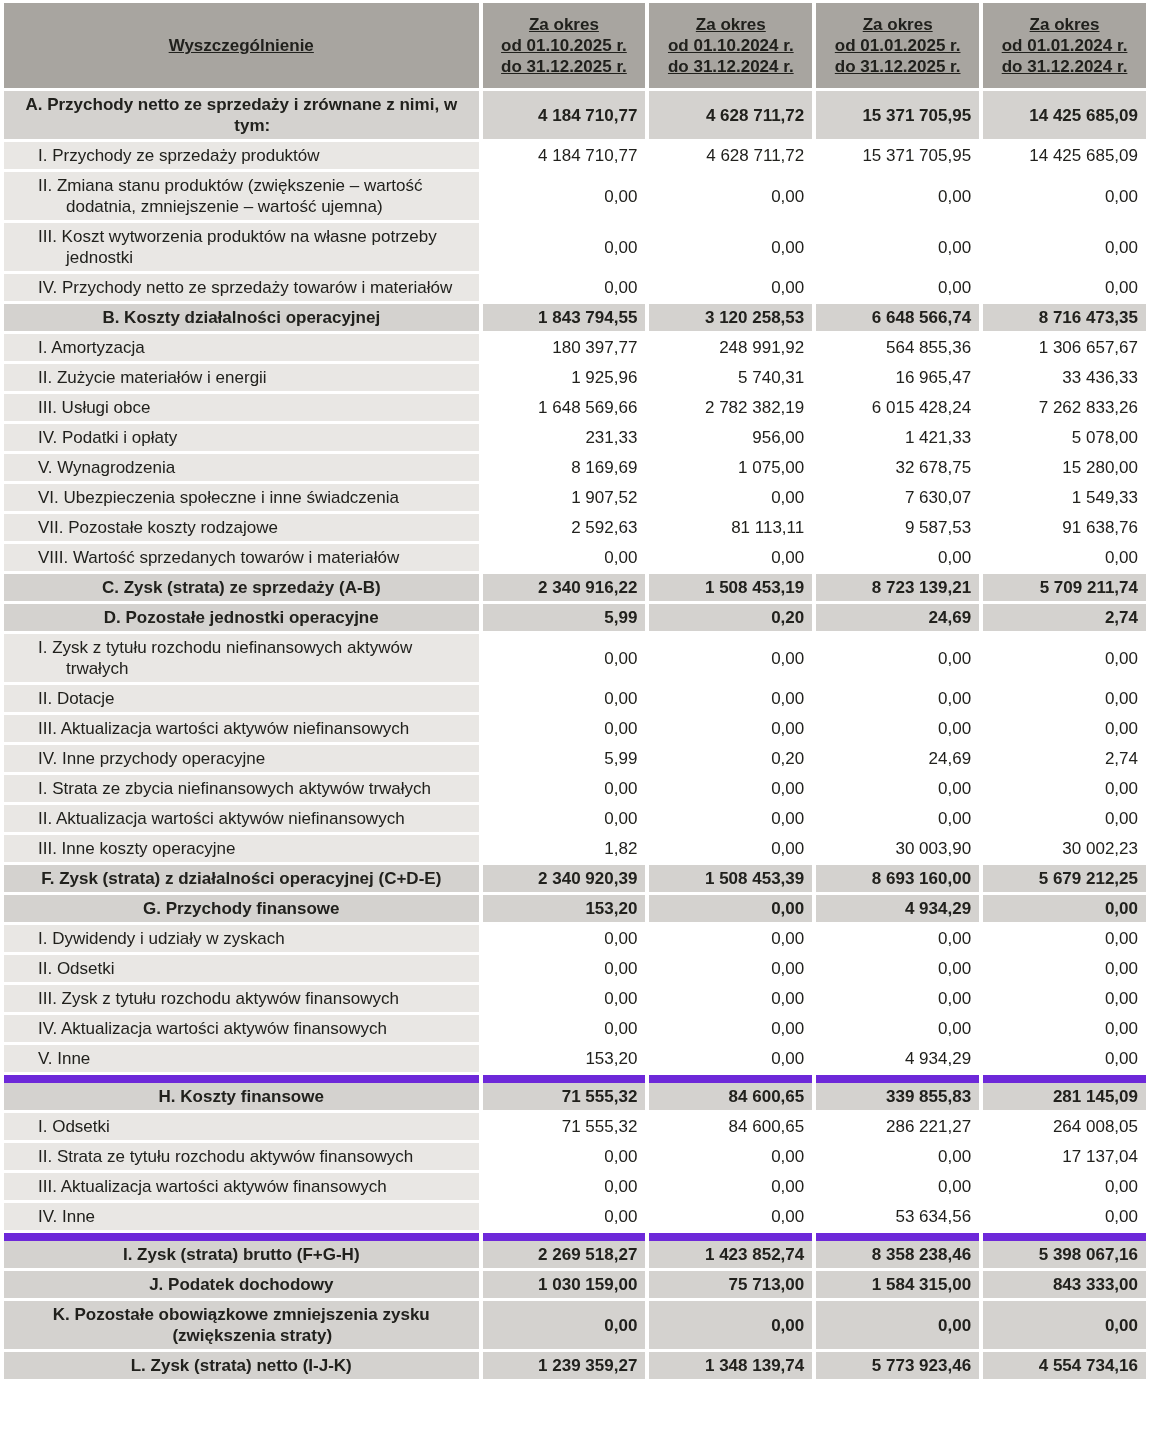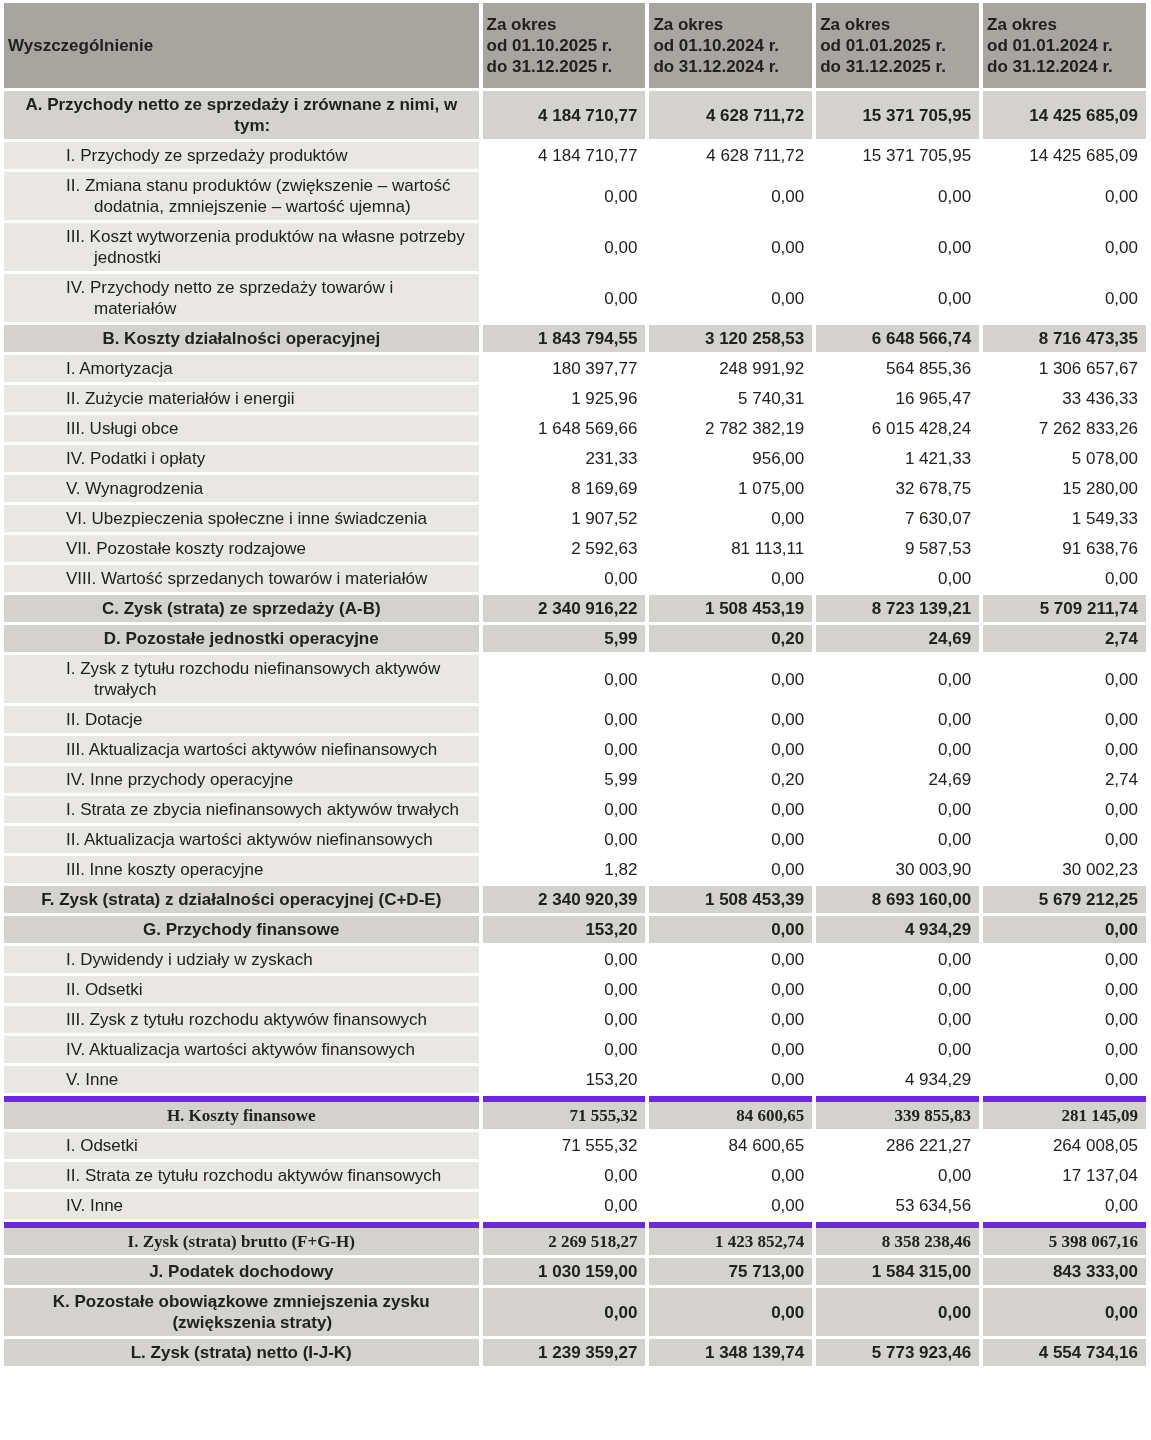--- a/index.html
+++ b/index.html
@@ -26,46 +26,46 @@
   col.c-num{width:162px;}
   th,td{
     vertical-align:middle;
     font-size:17px;
     line-height:21px;
     overflow:hidden;
   }
   thead th{
     background:var(--header-bg);
     font-weight:bold;
-    text-align:left;
+    text-align:center;
     padding:11px 4px;
     color:var(--text-color);
+    text-decoration:underline;
   }
   td.label{text-align:left;padding:3px 8px;}
   td.value{text-align:right;padding:3px 8px;}
   tr.section td{
     background:var(--section-bg);
     font-weight:bold;
   }
   tr.section td.label{
     padding-left:30px;
     text-indent:-22px;
     text-align:center;
   }
   tr.sub td.label{
     background:var(--subrow-bg);
-    padding-left:90px;
+    padding-left:62px;
     text-indent:-28px;
   }
   tr.sub td.value{
     background:var(--cell-white);
   }
   tr.gap-above td{
-    border-top:6px solid #6d28d9;
-    font-family:Liberation Serif, serif;
+    border-top:8px solid #6d28d9;
   }
 </style>
 </head>
 <body>
 
 <table class="fin">
   <colgroup>
     <col class="c-label">
     <col class="c-num">
     <col class="c-num">
@@ -325,20 +325,27 @@
         <td class="value">264 008,05</td>
       </tr>
       <tr class="sub">
         <td class="label">II. Strata ze tytułu rozchodu aktywów finansowych</td>
         <td class="value">0,00</td>
         <td class="value">0,00</td>
         <td class="value">0,00</td>
         <td class="value">17 137,04</td>
       </tr>
       <tr class="sub">
+        <td class="label">III. Aktualizacja wartości aktywów finansowych</td>
+        <td class="value">0,00</td>
+        <td class="value">0,00</td>
+        <td class="value">0,00</td>
+        <td class="value">0,00</td>
+      </tr>
+      <tr class="sub">
         <td class="label">IV. Inne</td>
         <td class="value">0,00</td>
         <td class="value">0,00</td>
         <td class="value">53 634,56</td>
         <td class="value">0,00</td>
       </tr>
       <tr class="section gap-above">
         <td class="label">I. Zysk (strata) brutto (F+G-H)</td>
         <td class="value">2 269 518,27</td>
         <td class="value">1 423 852,74</td>

